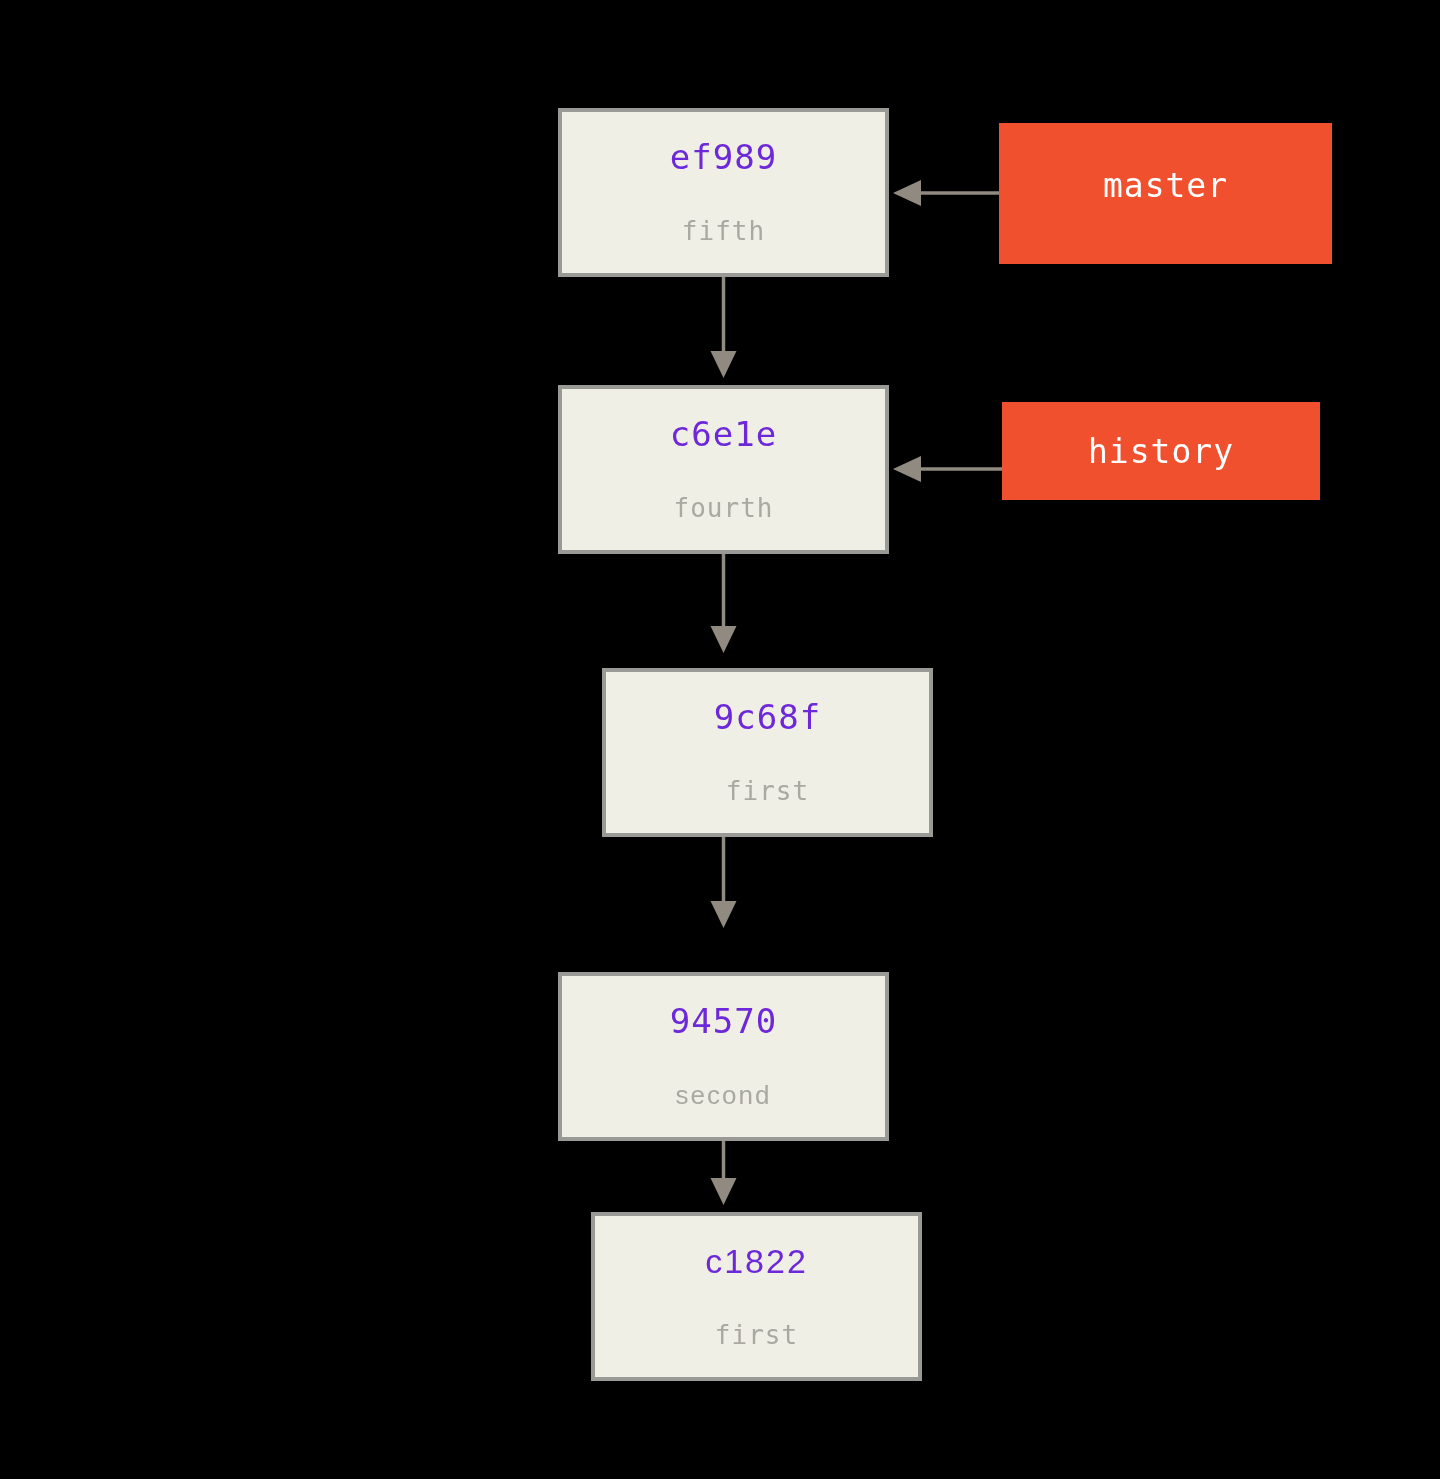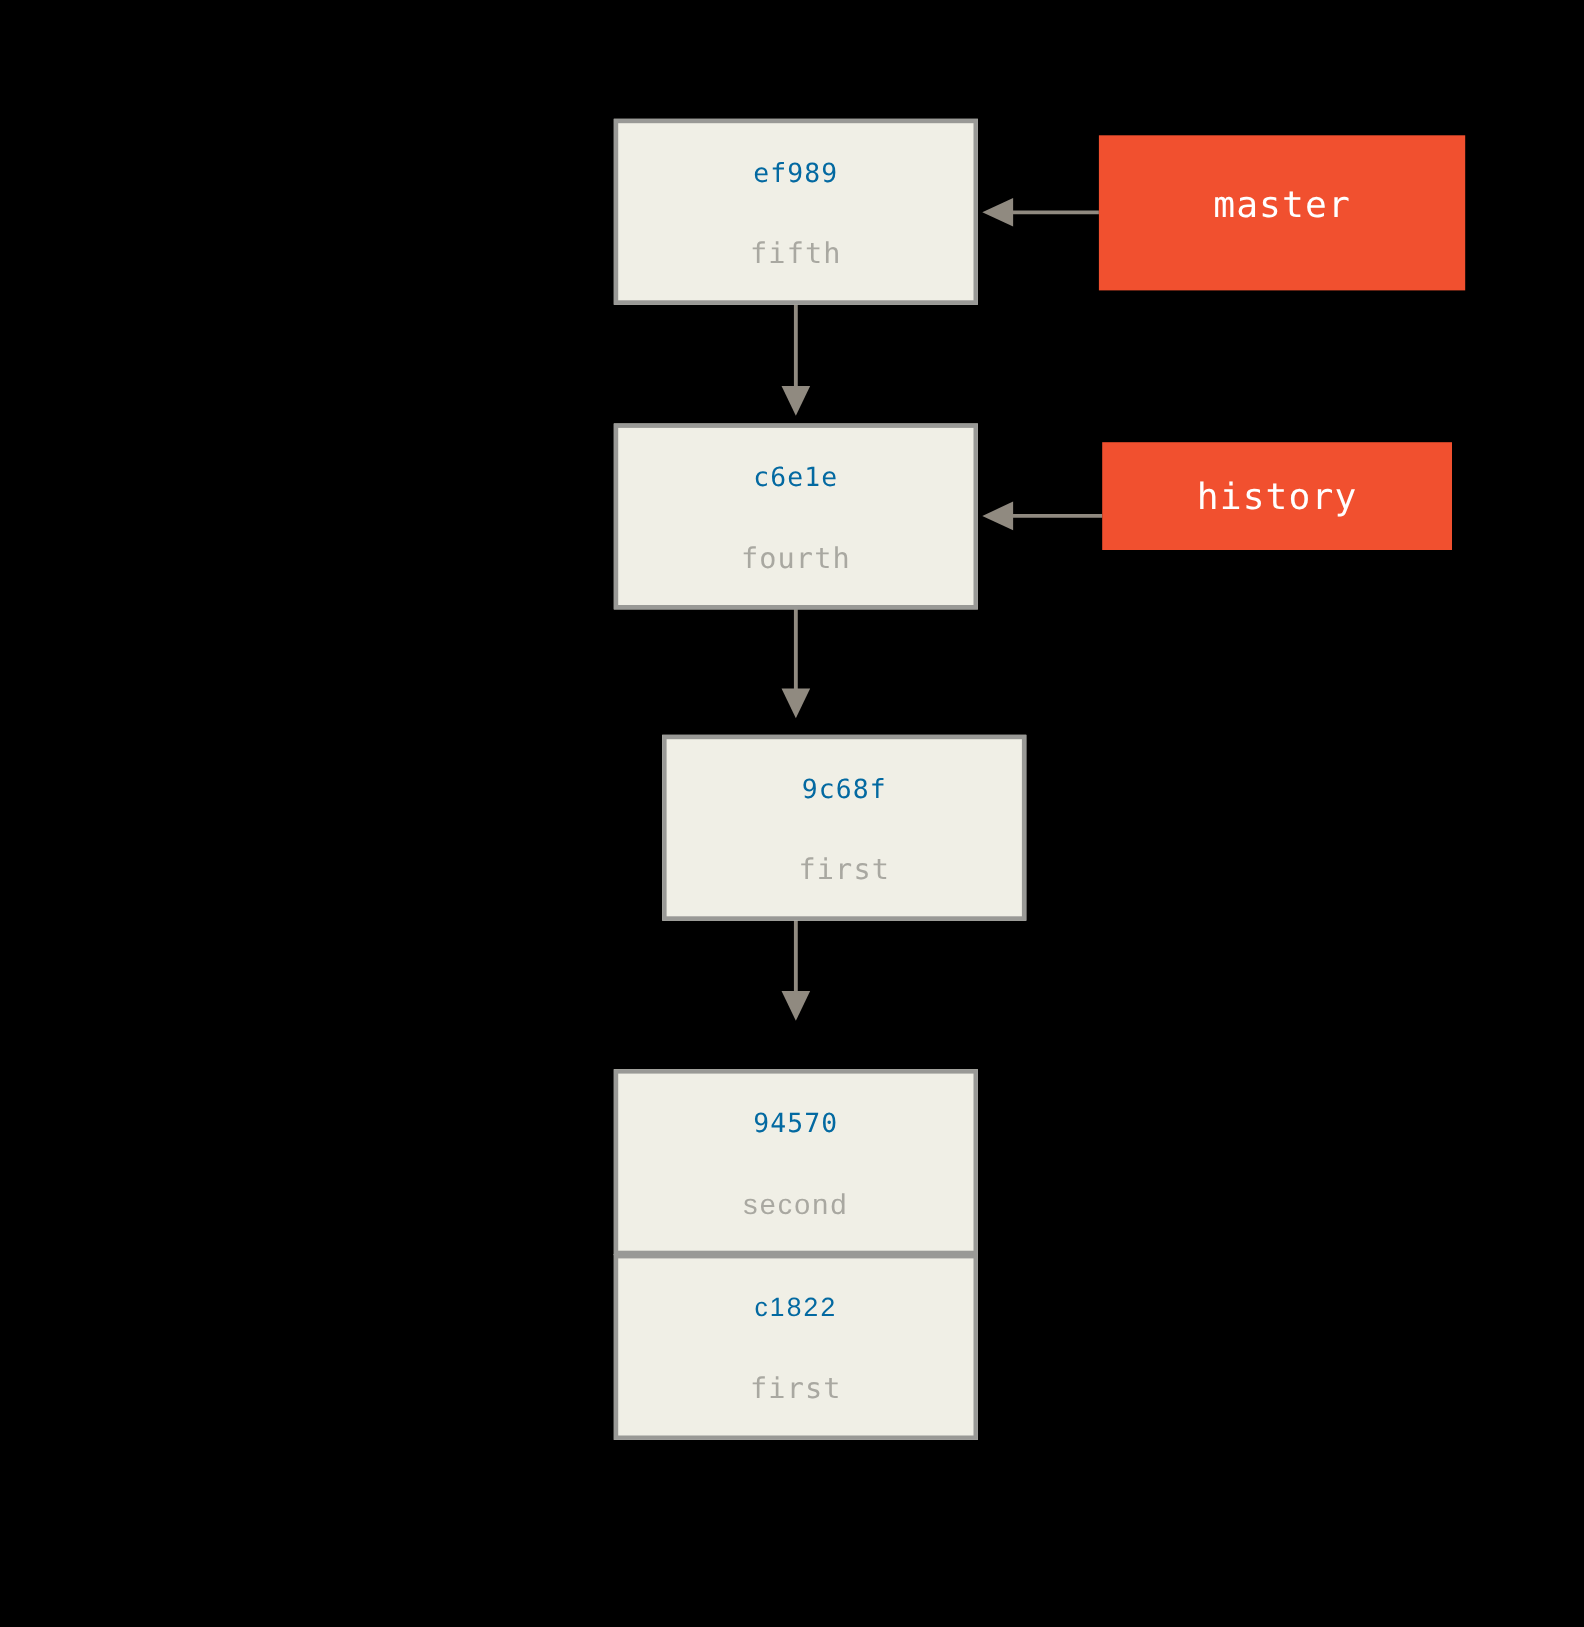--- a/index.html
+++ b/index.html
@@ -31,24 +31,24 @@
     background: #f0efe6;
     border: 4px solid #999996;
     box-sizing: border-box;
   }
   .commit-hash {
     position: absolute;
     left: 0;
     top: 26px;
     width: 100%;
     text-align: center;
-    font-size: 24px;
+    font-size: 34px;
     line-height: 38px;
     letter-spacing: 1px;
-    color: #0369a1;
+    color: #6d28d9;
     font-family: "DejaVu Sans Mono", monospace;
   }
   .commit-label {
     position: absolute;
     left: 0;
     top: 100px;
     width: 100%;
     text-align: center;
     font-size: 26px;
     line-height: 38px;
@@ -85,21 +85,21 @@
   .branch--history {
     left: 1002px;
     top: 402px;
     width: 318px;
     height: 98px;
   }
   .box--1 { top: 108px; }
   .box--2 { top: 385px; }
   .box--3 { top: 668px; margin-left: 44px; }
   .box--4 { top: 935px; margin-top: 37px; }
-  .box--5 { top: 1140px; }
+  .box--5 { top: 1212px; margin-left: 33px; }
 </style>
 </head>
 <body>
 
 <div class="canvas">
 
   <svg class="arrow-layer" width="1440" height="1479" viewBox="0 0 1440 1479" xmlns="http://www.w3.org/2000/svg">
 
     <g>
       <line x1="723.5" y1="277" x2="723.5" y2="352" stroke="#908a80" stroke-width="3.5"></line>

